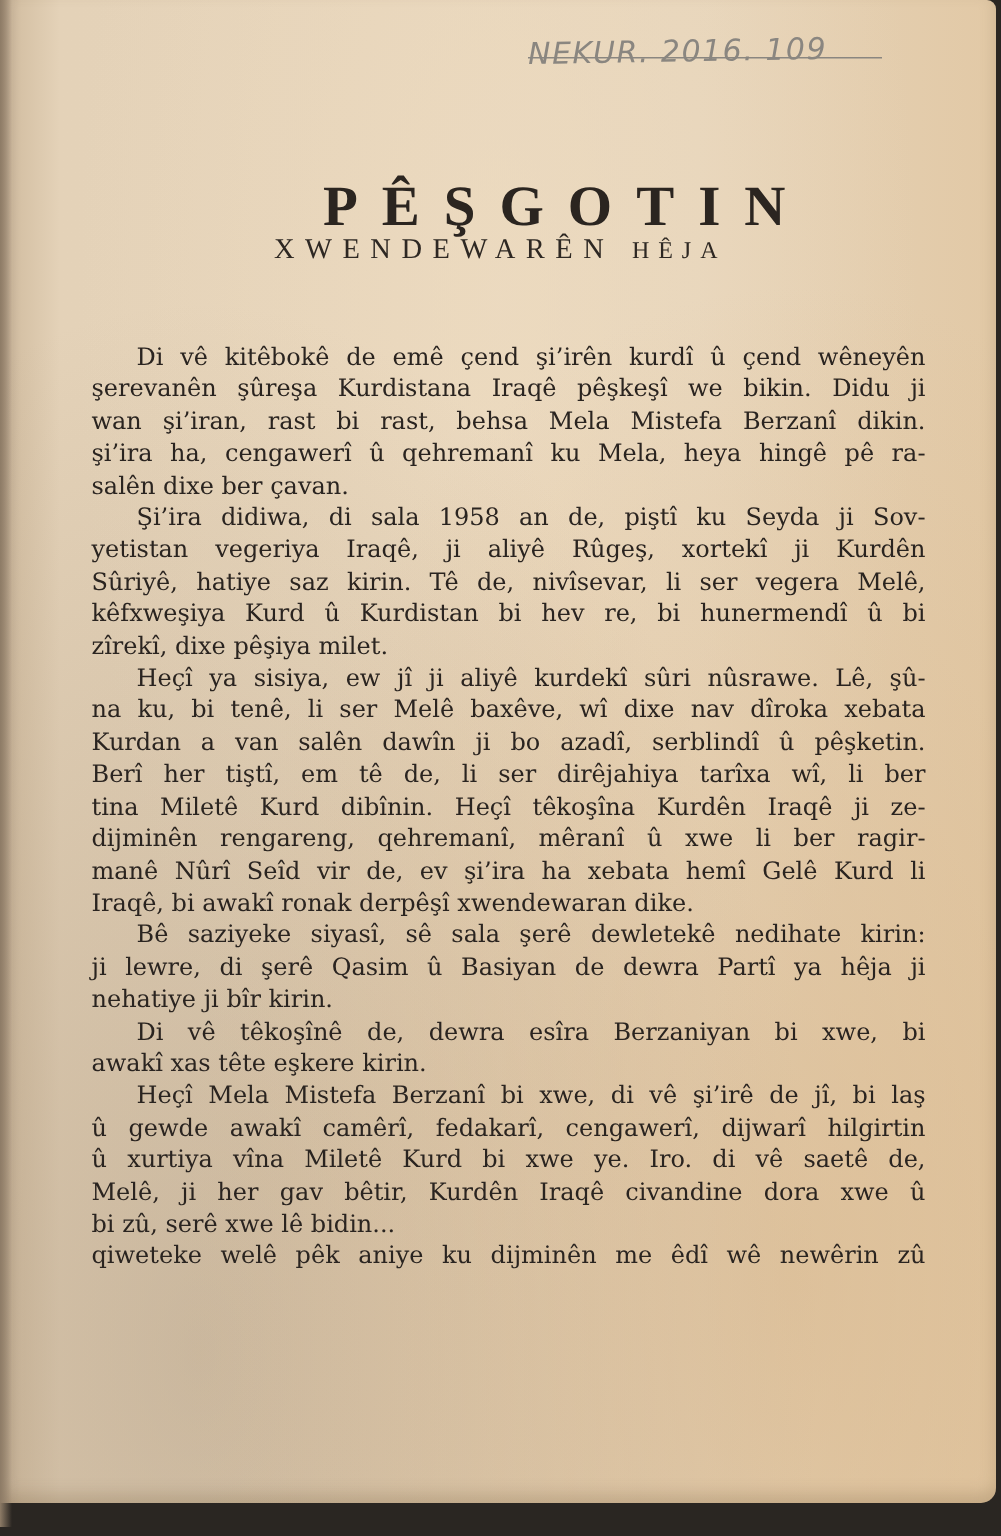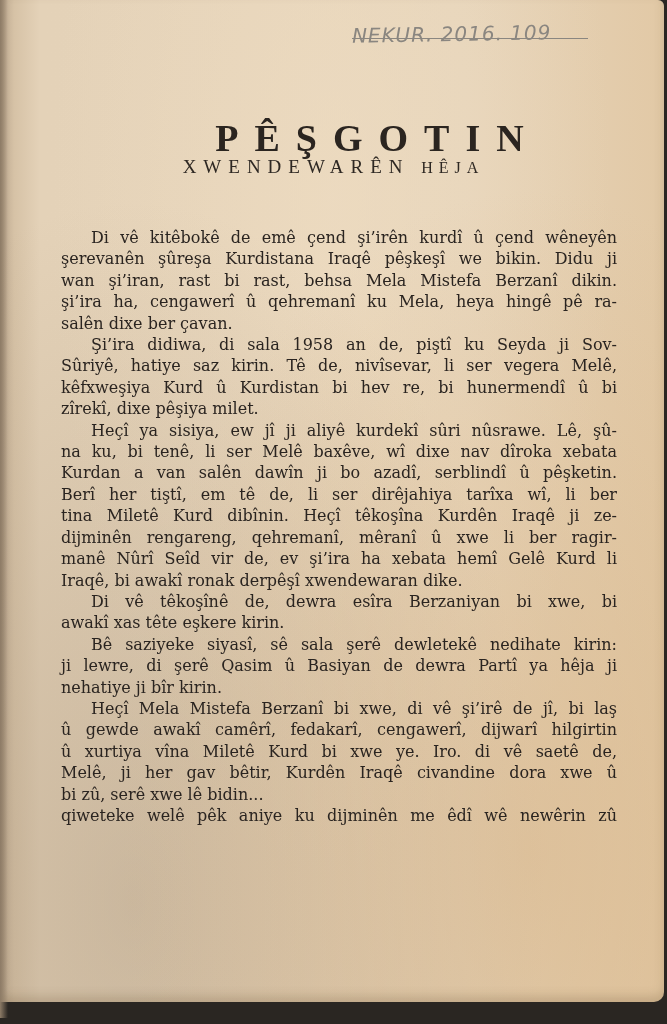--- a/index.html
+++ b/index.html
@@ -122,45 +122,46 @@
     <div>
       <span class="line indent">Di vê kitêbokê de emê çend şi’irên kurdî û çend wêneyên</span>
       <span class="line">şerevanên şûreşa Kurdistana Iraqê pêşkeşî we bikin. Didu ji</span>
       <span class="line">wan şi’iran, rast bi rast, behsa Mela Mistefa  Berzanî dikin.</span>
       <span class="line">şi’ira ha, cengawerî û qehremanî ku Mela, heya hingê pê ra-</span>
       <span class="line last">salên dixe ber çavan.</span>
     </div>
 
     <div>
       <span class="line indent">Şi’ira didiwa, di sala 1958 an de, piştî ku  Seyda ji Sov-</span>
+      <span class="line">yetistan vegeriya Iraqê, ji aliyê  Rûgeş,  xortekî ji  Kurdên</span>
       <span class="line">Sûriyê, hatiye saz kirin. Tê de, nivîsevar, li ser vegera Melê,</span>
       <span class="line">kêfxweşiya Kurd û Kurdistan bi hev re, bi hunermendî û  bi</span>
       <span class="line last">zîrekî, dixe pêşiya milet.</span>
     </div>
 
     <div>
       <span class="line indent">Heçî ya sisiya, ew jî ji aliyê kurdekî sûri nûsrawe. Lê, şû-</span>
       <span class="line">na ku, bi tenê, li ser Melê baxêve, wî dixe nav dîroka xebata</span>
       <span class="line">Kurdan a van salên dawîn ji bo azadî, serblindî û  pêşketin.</span>
       <span class="line">Berî her tiştî,  em tê de, li ser  dirêjahiya  tarîxa wî,  li  ber</span>
       <span class="line">tina Miletê Kurd dibînin. Heçî têkoşîna Kurdên Iraqê ji  ze-</span>
       <span class="line">dijminên rengareng, qehremanî, mêranî û xwe li ber ragir-</span>
       <span class="line">manê Nûrî Seîd vir de, ev  şi’ira ha xebata hemî Gelê Kurd li</span>
       <span class="line last">Iraqê, bi awakî ronak derpêşî xwendewaran dike.</span>
     </div>
 
     <div>
-      <span class="line indent">Di vê têkoşînê de, dewra  esîra  Berzaniyan  bi  xwe, bi</span>
-      <span class="line last">awakî xas tête eşkere kirin.</span>
+      <span class="line indent">Bê saziyeke siyasî, sê sala şerê dewletekê nedihate kirin:</span>
+      <span class="line">ji lewre, di şerê Qasim û Basiyan de dewra Partî ya hêja  ji</span>
+      <span class="line last">nehatiye ji bîr kirin.</span>
     </div>
 
     <div>
-      <span class="line indent">Bê saziyeke siyasî, sê sala şerê dewletekê nedihate kirin:</span>
-      <span class="line">ji lewre, di şerê Qasim û Basiyan de dewra Partî ya hêja  ji</span>
-      <span class="line last">nehatiye ji bîr kirin.</span>
+      <span class="line indent">Di vê têkoşînê de, dewra  esîra  Berzaniyan  bi  xwe, bi</span>
+      <span class="line last">awakî xas tête eşkere kirin.</span>
     </div>
 
     <div>
       <span class="line indent">Heçî Mela Mistefa Berzanî bi xwe, di vê şi’irê de jî, bi laş</span>
       <span class="line">û gewde awakî camêrî,   fedakarî, cengawerî, dijwarî hilgirtin</span>
       <span class="line">û xurtiya vîna Miletê Kurd bi  xwe ye.  Iro. di  vê  saetê de,</span>
       <span class="line">Melê, ji her gav bêtir, Kurdên Iraqê civandine  dora xwe  û</span>
       <span class="line last">bi zû, serê xwe lê bidin...</span>
       <span class="line">qiweteke welê pêk aniye ku dijminên me êdî wê newêrin  zû</span>
     </div>

